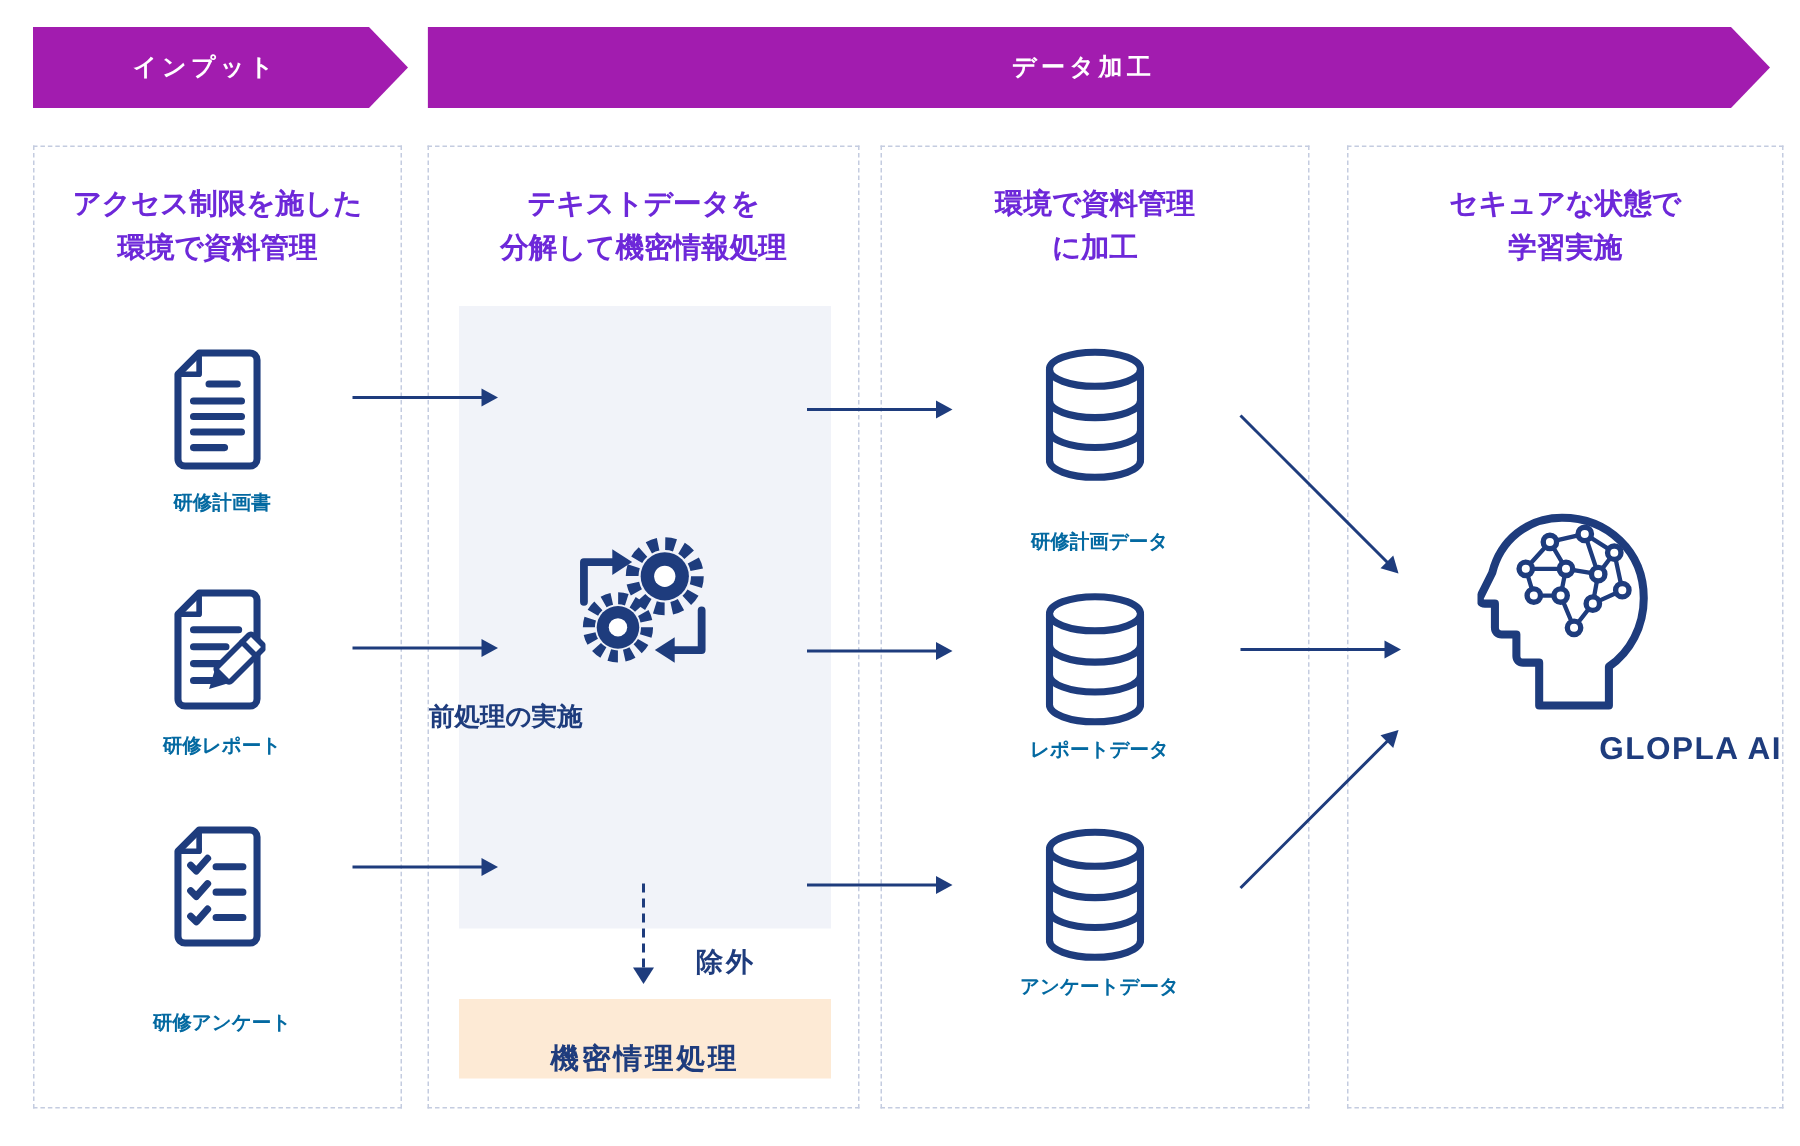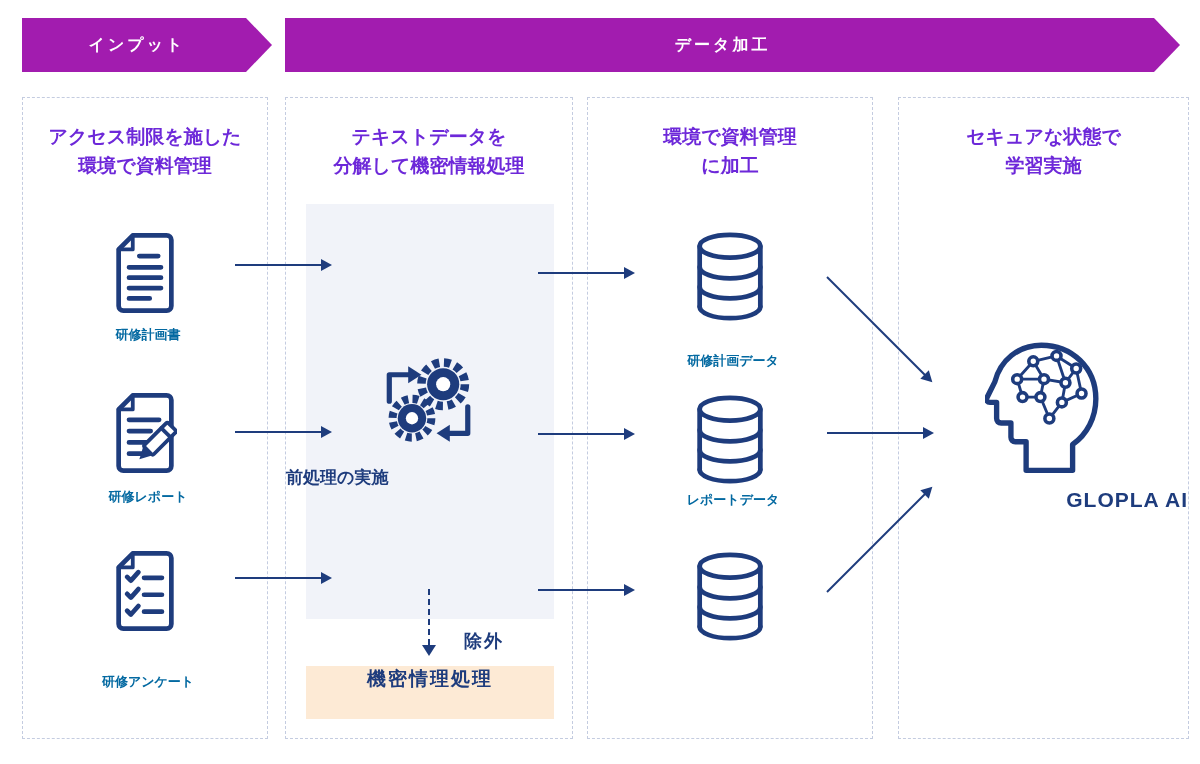--- a/index.html
+++ b/index.html
@@ -35,21 +35,21 @@
   .icon-wrap { position:absolute; left:50%; transform:translateX(-50%); }
   .item-label {
     position:absolute; left:3px; width:100%; text-align:center;
     color:#0369a1; font-size:13px; font-weight:600;
   }
 
   
   .light-box { position:absolute; left:20px; top:106px; width:248px; height:415px; background:#f1f3f9; }
   .orange-box {
     position:absolute; left:20px; top:568px; width:248px; height:53px; background:#fdead5;
-    display:flex; align-items:flex-start; justify-content:center;
+    display:flex; align-items:flex-end; justify-content:center;
     color:#1e3c7d; font-size:19px; font-weight:bold; letter-spacing:2px;
   }
   .process-label { position:absolute; top:368px; left:0; width:100%; 
     color:#1e3c7d; font-size:17px; font-weight:700; }
   .dashed-arrow { position:absolute; left:142px; top:491px; height:56px; width:0;
     border-left:2px dashed #1e3c7d; }
   .dashed-arrow::after { content:''; position:absolute; left:-8px; bottom:-11px;
     border-top:11px solid #1e3c7d; border-left:7px solid transparent; border-right:7px solid transparent; }
   .exclusion-label { position:absolute; left:178px; top:531px;
     color:#1e3c7d; font-size:18px; font-weight:bold; letter-spacing:2px; }
@@ -176,20 +176,21 @@
 
     <span class="icon-wrap" style="top:453px;">
       <svg width="76" height="91" viewBox="0 0 80 96">
         <ellipse class="stroke" stroke-width="5" cx="40" cy="16" rx="32" ry="12"></ellipse>
         <path class="stroke" stroke-width="5" d="M8,16 V80 M72,16 V80"></path>
         <path class="stroke" stroke-width="5" d="M8,38 A32,12 0 0 0 72,38"></path>
         <path class="stroke" stroke-width="5" d="M8,59 A32,12 0 0 0 72,59"></path>
         <path class="stroke" stroke-width="5" d="M8,80 A32,12 0 0 0 72,80"></path>
       </svg>
     </span>
+    <div class="item-label" style="top:551px;">アンケートデータ</div>
   </div>
 
   <div class="col col-4">
     <div class="col-title">セキュアな状態で
 学習実施</div>
 
     <span class="icon-wrap" style="top:240px;">
       <svg width="118" height="136" viewBox="0 0 132 152">
         <path class="stroke" stroke-width="6" d="M98,148 V119 C114,108 124,89 124,68 C124,33 97,8 63,8 C37,8 17,25 11,49 L2,67 C1,69.5 2.5,72 5.5,72 H13 V90 C13,93 15,95 18,95 H29 V111 C29,114 31,116 34,116 H46 V148 Z"></path>
         <path stroke="#1e3c7d" stroke-width="3.2" fill="none" d="M36,46 L54,26 M54,26 L80,20 M80,20 L102,34 M102,34 L108,62 M36,46 L66,46 M54,26 L66,46 M80,20 L90,50 M102,34 L90,50 M66,46 L62,66 M36,46 L42,66 M42,66 L62,66 M62,66 L72,90 M86,72 L72,90 M90,50 L86,72 M108,62 L86,72 M66,46 L90,50"></path>

